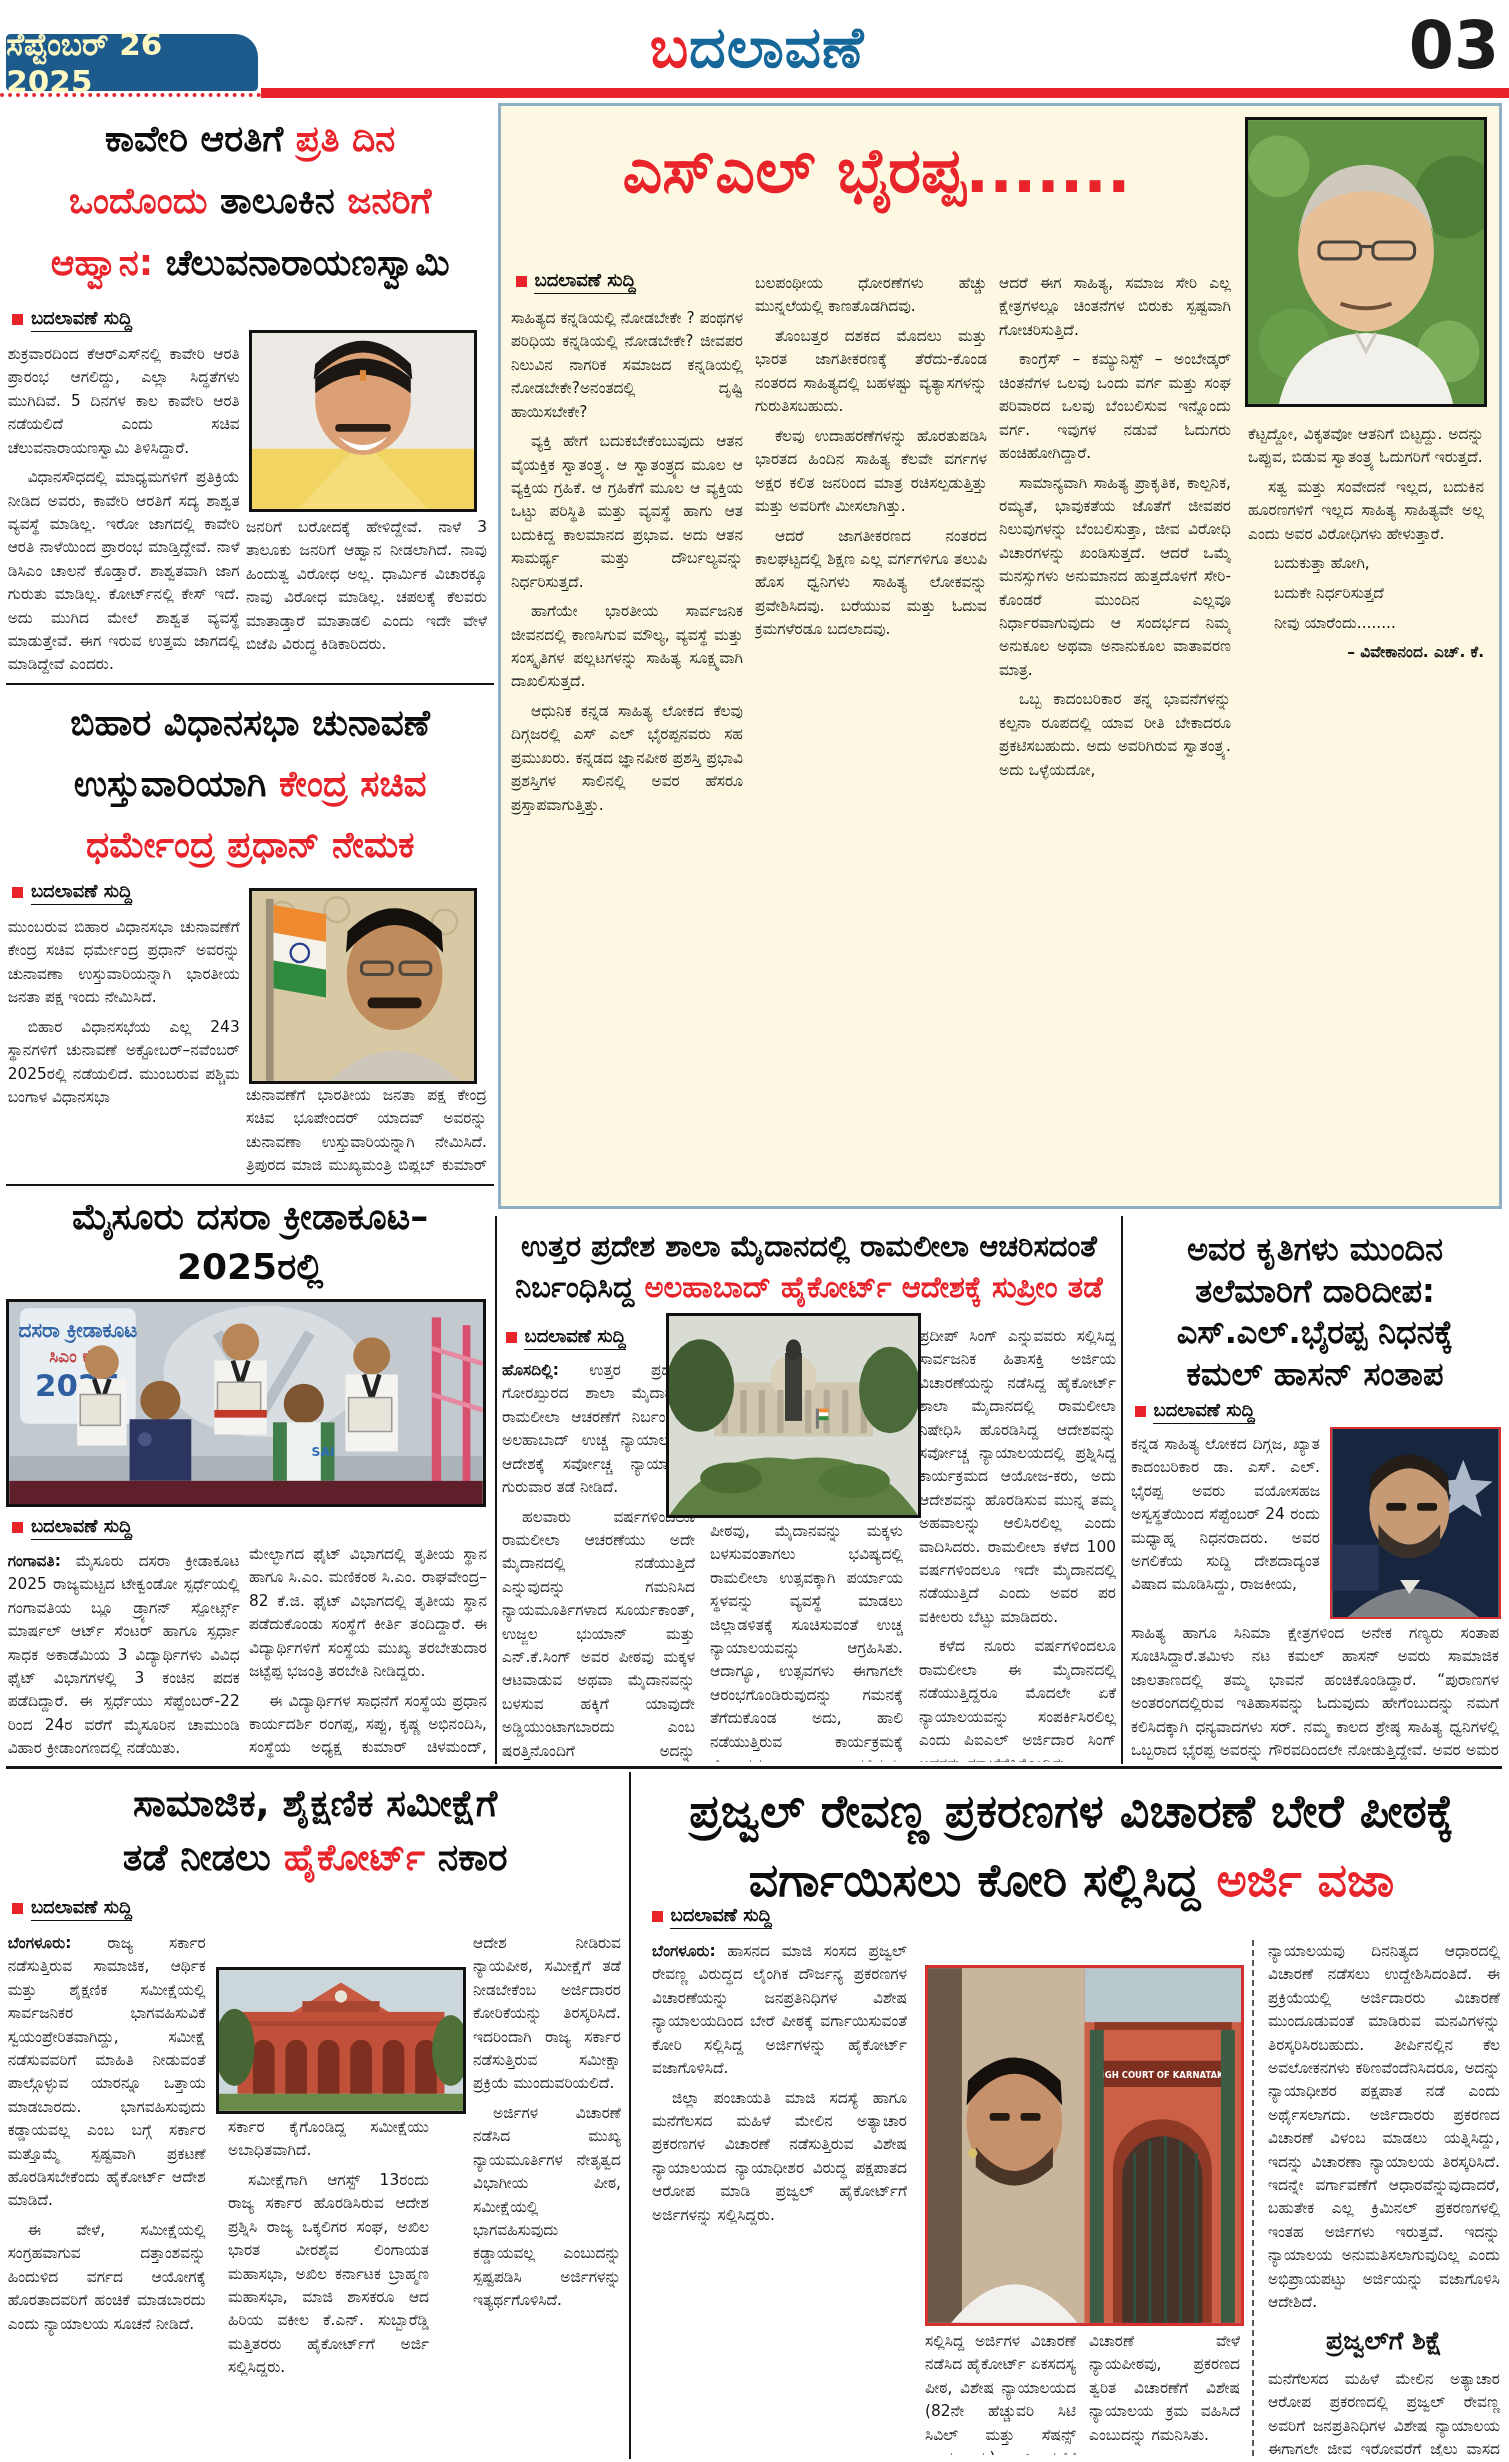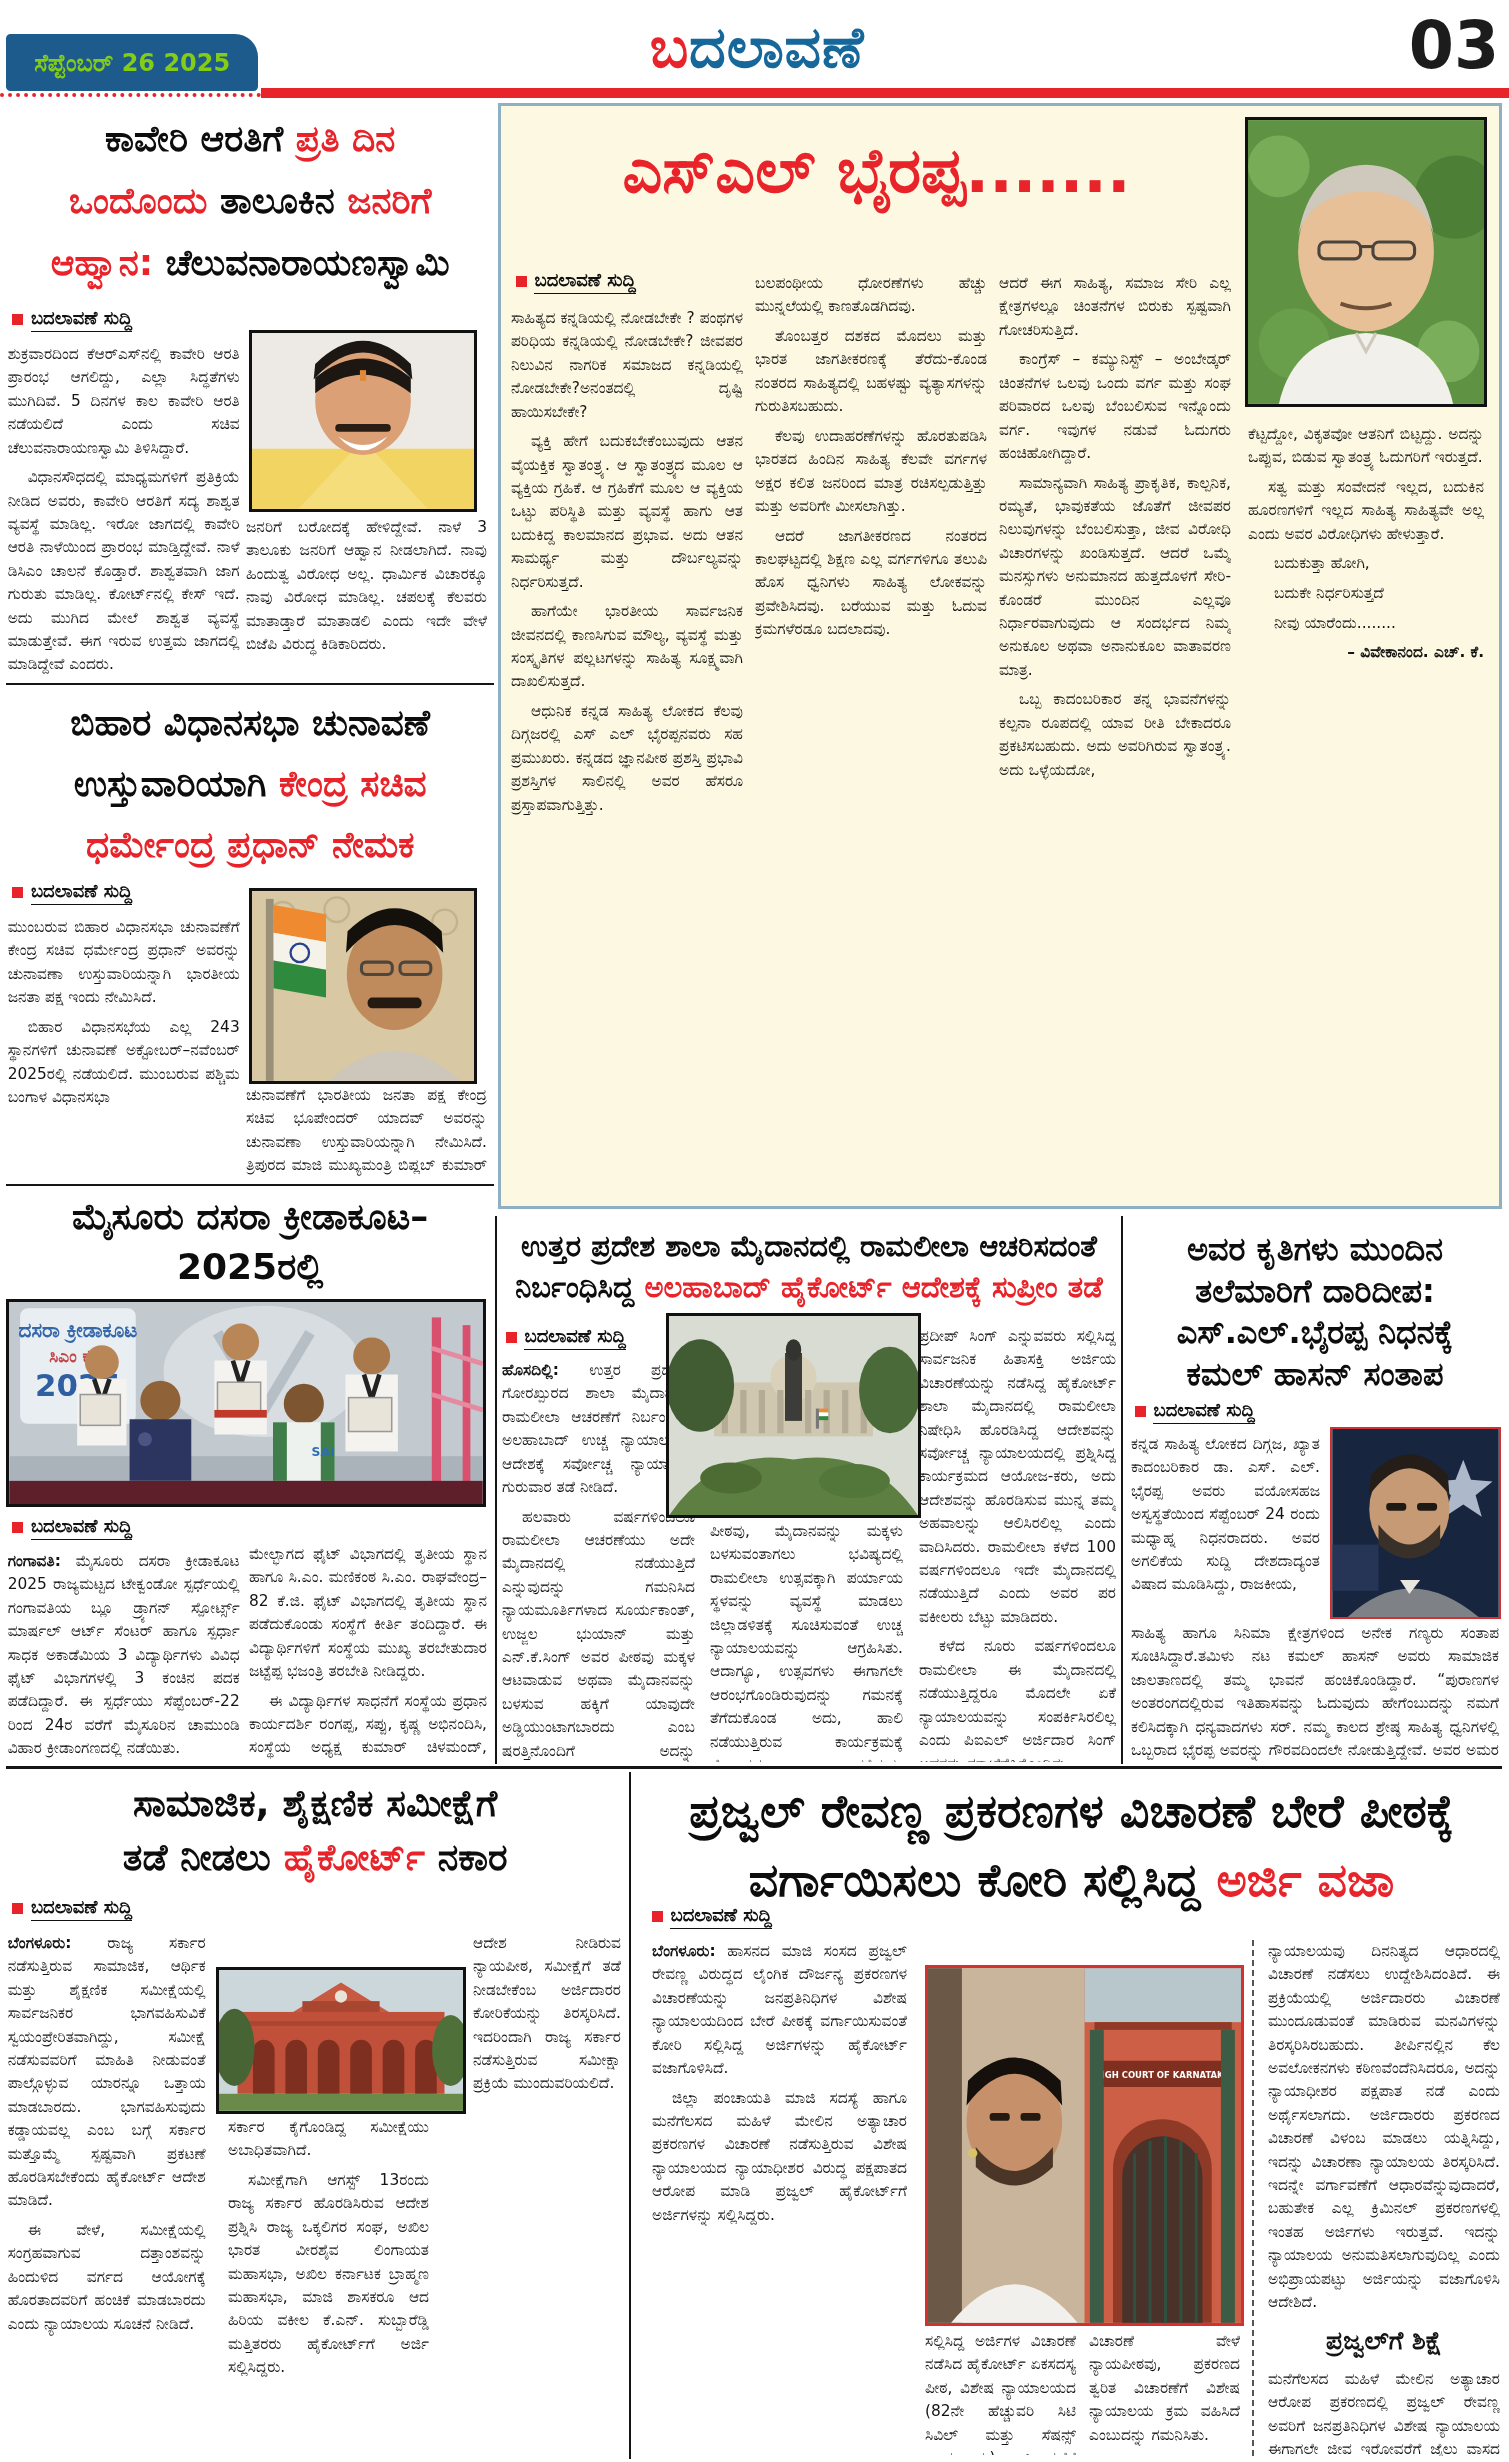--- a/index.html
+++ b/index.html
@@ -1,20 +1,20 @@
 <!DOCTYPE html>
 <html style="font-size:12.4px"><head>
 <meta charset="utf-8">
 <style>
   html,body{margin:0;padding:0;background:#888;}
   .page{position:relative;width:1510px;height:2462px;background:#ffffff;
         font-family:"DejaVu Sans",sans-serif;color:#111;overflow:hidden;}
   .abs{position:absolute;}
   
-  .date-chip{background:#1d5b8c;color:#84cc16;font-weight:bold;font-size:24px;
+  .date-chip{background:#1d5b8c;color:#fef9c3;font-weight:bold;font-size:31px;
              display:flex;align-items:center;justify-content:center;
              border-radius:4.6px 23px 4.6px 4.6px;}
   .masthead{font-size:57px;font-weight:800;letter-spacing:0.8px;text-align:center;}
   .masthead .m1{color:#e8232a;}
   .masthead .m2{color:#16679a;}
   .pageno{font-size:65px;font-weight:800;color:#1c1c1c;}
   .redbar{background:#e8232a;}
   .dotline{border-top:4.6px dotted #e8232a;height:0;}
   
   .hrule{background:#151515;}
@@ -363,20 +363,21 @@
       <ellipse cx="300" cy="104" rx="24" ry="46" fill="#4f7039"></ellipse>
       <rect x="0" y="160" width="316" height="22" fill="#6a8a4a"></rect>
     </svg>
   </div>
   <div class="abs col" style="left:228px;top:2116px;width:201px;height:340px;">
     <p class="nofirst">ಸರ್ಕಾರ ಕೈಗೊಂಡಿದ್ದ ಸಮೀಕ್ಷೆಯು ಅಬಾಧಿತವಾಗಿದೆ.</p>
     <p>ಸಮೀಕ್ಷೆಗಾಗಿ ಆಗಸ್ಟ್ 13ರಂದು ರಾಜ್ಯ ಸರ್ಕಾರ ಹೊರಡಿಸಿರುವ ಆದೇಶ ಪ್ರಶ್ನಿಸಿ ರಾಜ್ಯ ಒಕ್ಕಲಿಗರ ಸಂಘ, ಅಖಿಲ ಭಾರತ ವೀರಶೈವ ಲಿಂಗಾಯತ ಮಹಾಸಭಾ, ಅಖಿಲ ಕರ್ನಾಟಕ ಬ್ರಾಹ್ಮಣ ಮಹಾಸಭಾ, ಮಾಜಿ ಶಾಸಕರೂ ಆದ ಹಿರಿಯ ವಕೀಲ ಕೆ.ಎನ್. ಸುಬ್ಬಾರೆಡ್ಡಿ ಮತ್ತಿತರರು ಹೈಕೋರ್ಟ್‌ಗೆ ಅರ್ಜಿ ಸಲ್ಲಿಸಿದ್ದರು.</p>
   </div>
   <div class="abs col" style="left:473px;top:1932px;width:148px;height:524px;">
     <p class="nofirst">ಆದೇಶ ನೀಡಿರುವ ನ್ಯಾಯಪೀಠ, ಸಮೀಕ್ಷೆಗೆ ತಡೆ ನೀಡಬೇಕೆಂಬ ಅರ್ಜಿದಾರರ ಕೋರಿಕೆಯನ್ನು ತಿರಸ್ಕರಿಸಿದೆ. ಇದರಿಂದಾಗಿ ರಾಜ್ಯ ಸರ್ಕಾರ ನಡೆಸುತ್ತಿರುವ ಸಮೀಕ್ಷಾ ಪ್ರಕ್ರಿಯೆ ಮುಂದುವರಿಯಲಿದೆ.</p>
+    <p>ಅರ್ಜಿಗಳ ವಿಚಾರಣೆ ನಡೆಸಿದ ಮುಖ್ಯ ನ್ಯಾಯಮೂರ್ತಿಗಳ ನೇತೃತ್ವದ ವಿಭಾಗೀಯ ಪೀಠ, ಸಮೀಕ್ಷೆಯಲ್ಲಿ ಭಾಗವಹಿಸುವುದು ಕಡ್ಡಾಯವಲ್ಲ ಎಂಬುದನ್ನು ಸ್ಪಷ್ಟಪಡಿಸಿ ಅರ್ಜಿಗಳನ್ನು ಇತ್ಯರ್ಥಗೊಳಿಸಿದೆ.</p>
   </div>
 
   <div class="abs hl hl-b2" style="left:641px;top:1777px;width:861px;">
     <span>ಪ್ರಜ್ವಲ್ ರೇವಣ್ಣ ಪ್ರಕರಣಗಳ ವಿಚಾರಣೆ ಬೇರೆ ಪೀಠಕ್ಕೆ</span><br>
     <span>ವರ್ಗಾಯಿಸಲು ಕೋರಿ ಸಲ್ಲಿಸಿದ್ದ </span><span class="r">ಅರ್ಜಿ ವಜಾ</span>
   </div>
   <div class="abs byline" style="left:652px;top:1904px;">
     <span class="sq"></span>
     <span class="txt">ಬದಲಾವಣೆ ಸುದ್ದಿ</span>
   </div>

